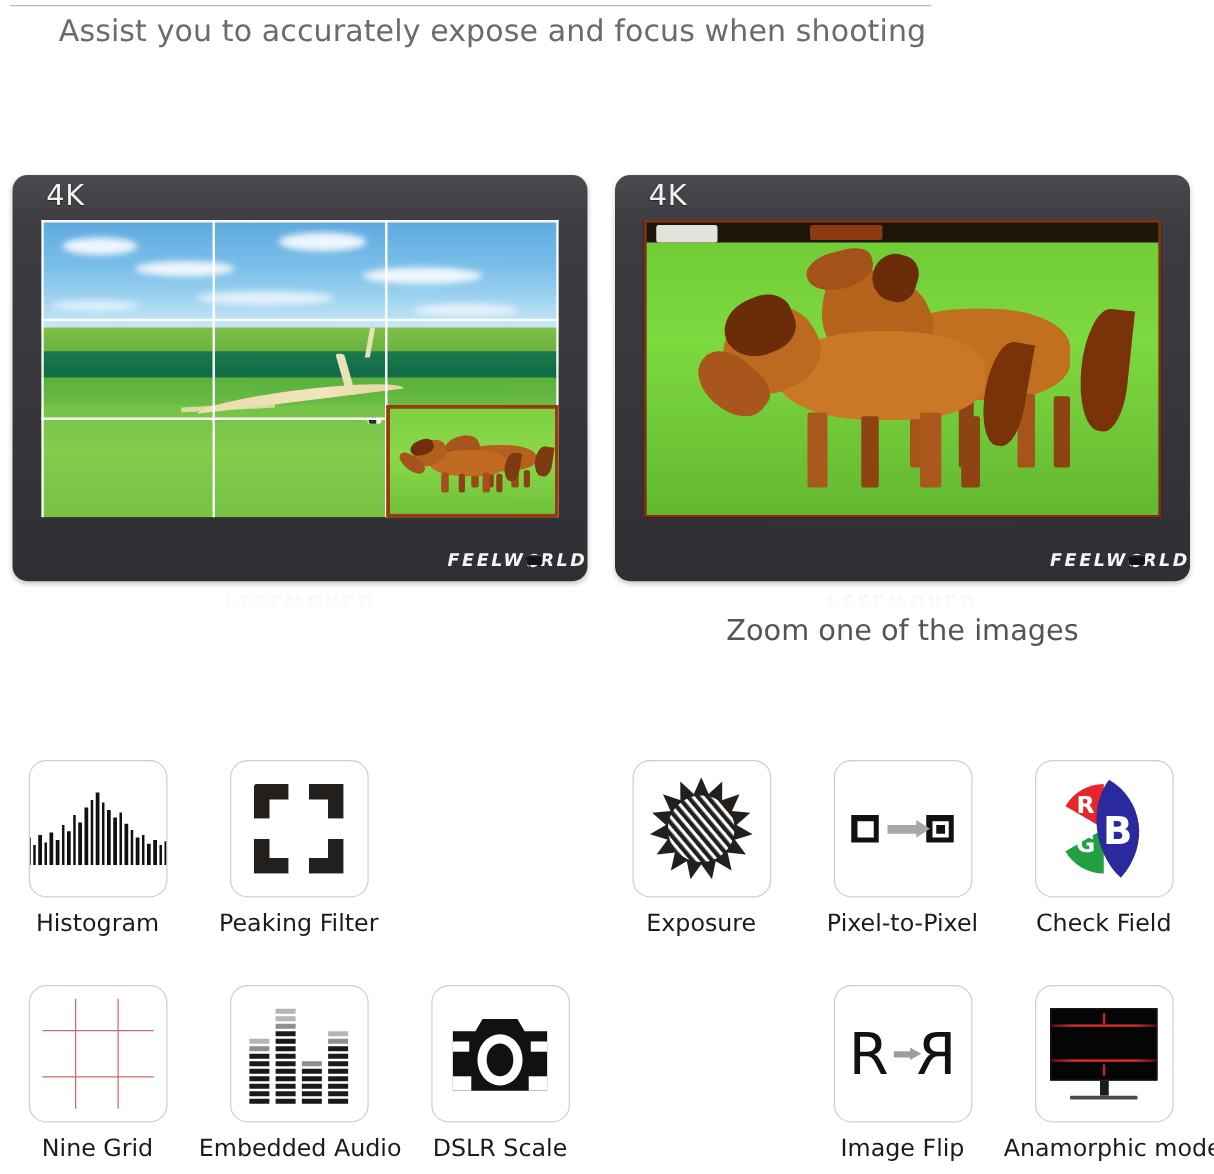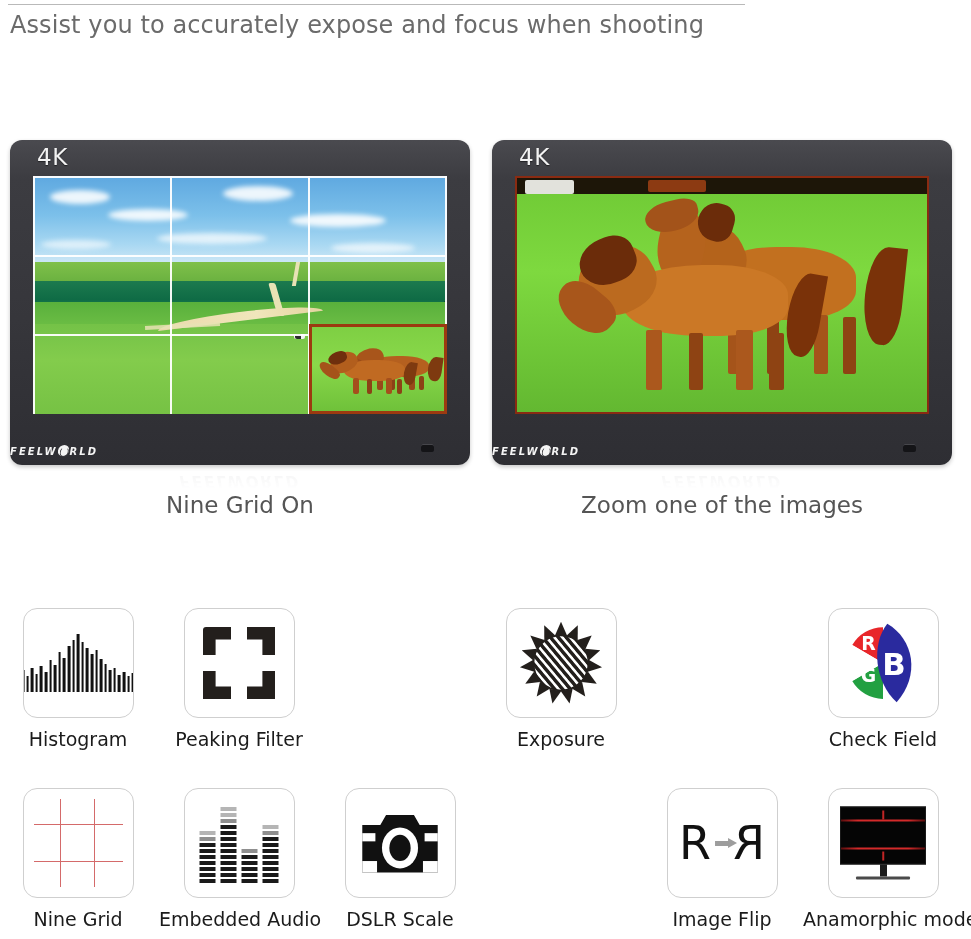--- a/index.html
+++ b/index.html
@@ -17,21 +17,21 @@
   .title {
     font-size: 42px; font-weight: 400; color: #6b6b6b;
     letter-spacing: 0.5px; padding-left: 10px; line-height: 1.05;
     font-family: "DejaVu Sans", sans-serif;
   }
   .title-rule {
     margin: 4px 0 0 8px; width: 737px; height: 1px; background: #b9b9b9;
   }
   .subtitle {
     font-size: 24px; color: #6b6b6b; padding-left: 10px; margin-top: 6px;
-    font-family: "DejaVu Sans", sans-serif; letter-spacing: .1px;
+    font-family: "DejaVu Sans", sans-serif; letter-spacing: .1px; margin-left: 37px;
   }
 
   
   .monitors { position: absolute; left: 0; top: 140px; width: 961px; height: 400px; }
   .monitor-wrap { position: absolute; top: 0; width: 470px; }
   .monitor-wrap.left  { left: 10px; }
   .monitor-wrap.right { left: 492px; }
 
   .monitor {
     position: relative; width: 460px; height: 325px;
@@ -105,22 +105,22 @@
   .horse { position: absolute; }
   .h-body { position: absolute; border-radius: 48% 42% 40% 46%; }
   .h-neck { position: absolute; border-radius: 45% 50% 40% 50%; }
   .h-head { position: absolute; border-radius: 45% 35% 50% 50%; }
   .h-leg  { position: absolute; border-radius: 2px; }
   .h-tail { position: absolute; border-radius: 50% 0 40% 50%; }
   .h-mane { position: absolute; border-radius: 50% 40% 40% 50%; }
 
   .brand {
     position: absolute; left: 0; right: 0; bottom: 8px;
-    text-align: left; color: #f4f4f4;
-    font-size: 10px; font-weight: 700; font-style: italic;
+    text-align: right; color: #f4f4f4;
+    font-size: 14px; font-weight: 700; font-style: italic;
     letter-spacing: 2.1px; font-family: "DejaVu Sans", sans-serif;
   }
   .brand .globe {
     display: inline-block; width: 11px; height: 11px; border-radius: 50%;
     background: #f4f4f4; position: relative; top: 1px; margin: 0 .5px;
     transform: skewX(-10deg);
   }
   .brand .globe::before {
     content: ""; position: absolute; left: 2px; top: 1.5px;
     width: 7px; height: 8px; border-radius: 50%;
@@ -317,21 +317,20 @@
                 <div class="h-leg" style="left:82%;top:70%;width:6%;height:38%;background:#8c4216;"></div>
               </div>
             </div>
           </div>
         </div>
 
         <div class="brand"><span>FEELW</span><span class="globe"></span><span>RLD</span></div>
         <div class="sensor"></div>
       </div>
       <div class="reflection">FEELWORLD</div>
-      <div class="caption">Nine Grid On</div>
     </div>
 
     <div class="monitor-wrap right">
       <div class="monitor">
         <div class="badge-4k">4K</div>
 
         <div class="screen framed">
           <div class="horse-scene">
             <div class="grass-bg" style="background:linear-gradient(180deg,#6fc935 0%,#7ed93f 40%,#63b831 100%)"></div>
             <div style="position:absolute;left:0;top:0;width:100%;height:7%;background:#1d1608;"></div>
@@ -453,20 +452,34 @@
                 <rect width="7" height="7" fill="#fff"></rect>
                 <rect width="4" height="7" fill="#231f1c"></rect>
               </pattern>
             </defs>
             <circle cx="50" cy="50" r="32" fill="url(#hatch)" stroke="#231f1c" stroke-width="2"></circle>
           </svg>
         </div>
         <div class="flabel">Exposure</div>
       </div>
 
+      <div class="fcell" style="left:642px">
+        <div class="tile">
+          <div class="p2p">
+            <div class="sq">
+                <div class="inner"></div>
+              </div>
+            <div class="arw"></div>
+            <div class="sq filled">
+                <div class="inner"></div>
+              </div>
+          </div>
+        </div>
+        <div class="flabel">Pixel-to-Pixel</div>
+      </div>
 
       <div class="fcell" style="left:803px">
         <div class="tile">
           <svg class="svgicon" width="86" height="82" viewBox="0 0 100 96">
             <path d="M50 48 L50 6 A42 42 0 0 0 14 27 Z" fill="#e8262a"></path>
             <path d="M50 48 L14 69 A42 42 0 0 0 50 90 Z" fill="#22a041"></path>
             <path d="M50 48 L14 27 A42 42 0 0 0 14 69 Z" fill="#ffffff"></path>
             <path d="M55 2 C86 20 94 62 66 94 C40 70 36 26 55 2 Z" fill="#2a2a9e"></path>
             <text x="33" y="33" font-family="DejaVu Sans, sans-serif" font-size="22" font-weight="700" fill="#ffffff" text-anchor="middle">R</text>
             <text x="33" y="70" font-family="DejaVu Sans, sans-serif" font-size="22" font-weight="700" fill="#ffffff" text-anchor="middle">G</text>

